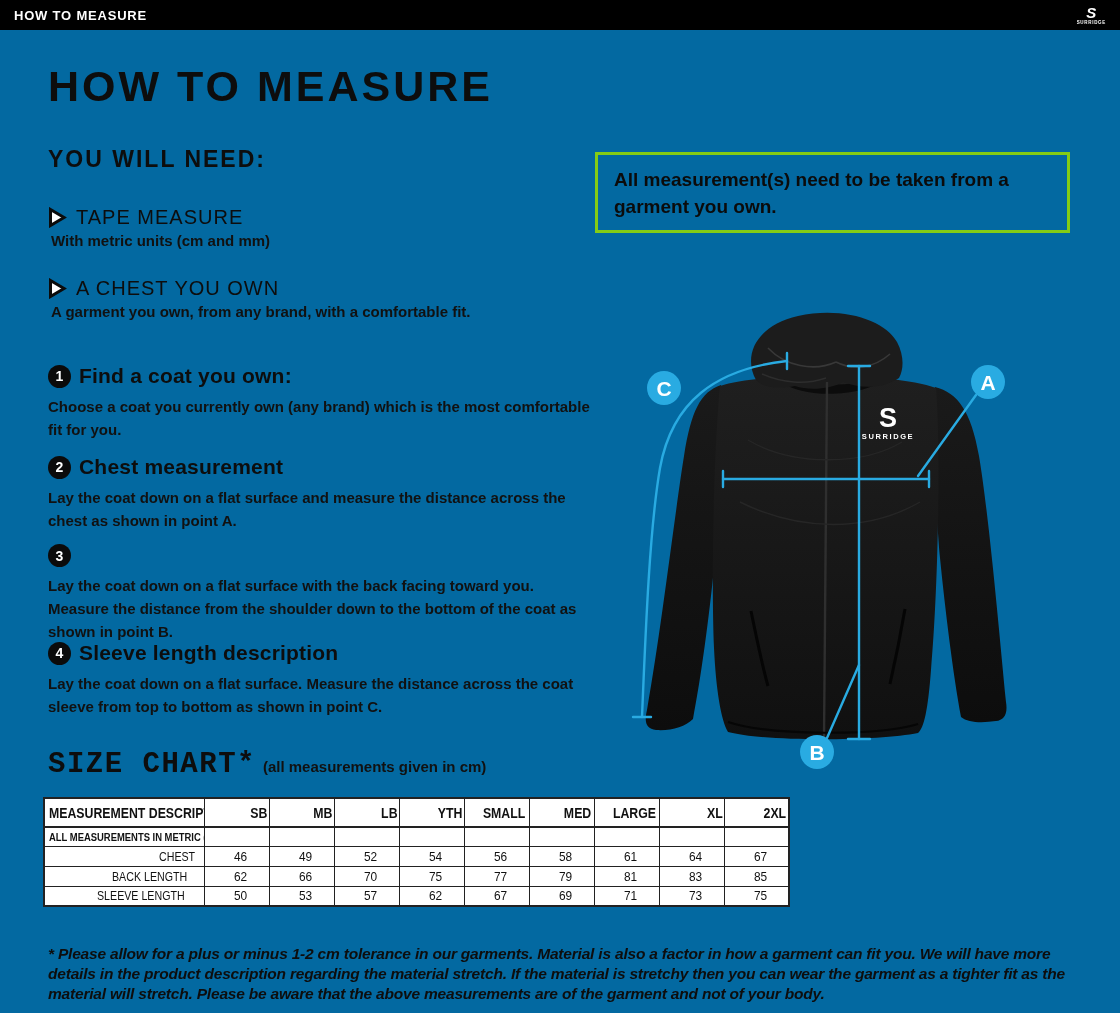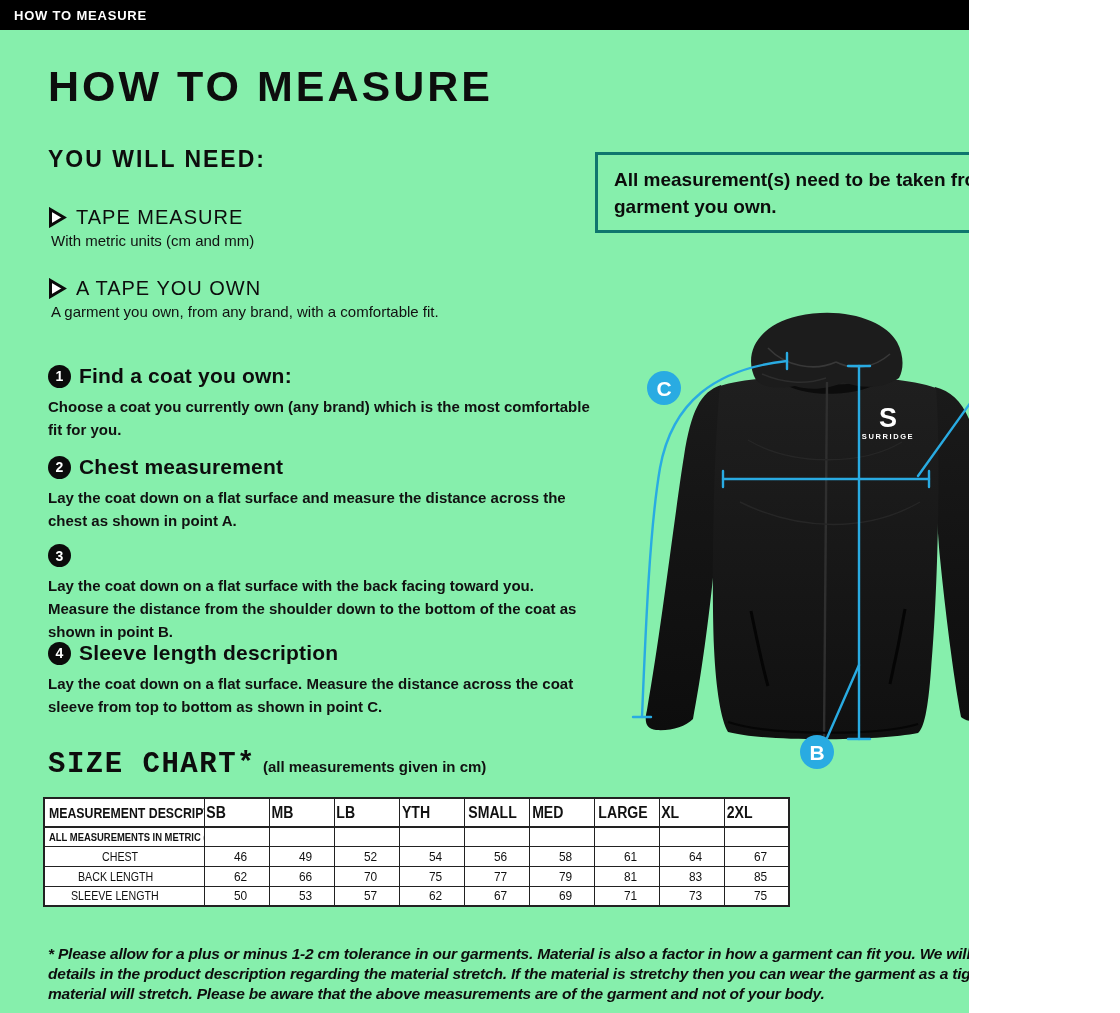--- a/index.html
+++ b/index.html
@@ -1,71 +1,71 @@
 <!DOCTYPE html>
 <html><head>
 <meta charset="utf-8">
 <style>
   * { margin:0; padding:0; box-sizing:border-box; }
   html,body { background:#ffffff; }
   body { font-family:"Liberation Sans","DejaVu Sans",sans-serif; color:#111; }
-  .page { position:relative; width:969px; height:1013px; background:#86efac; overflow:hidden; }
+  .page { position:relative; width:1120px; height:1013px; background:#0369a1; overflow:hidden; }
 
   
   .topbar { position:absolute; left:0; top:0; width:1120px; height:30px; background:#000;
             display:flex; align-items:center; justify-content:space-between; padding:0 10px 0 14px; }
   .topbar-title { color:#fff; font-size:13px; font-weight:800; letter-spacing:.8px; }
   .topbar-logo { display:flex; flex-direction:column; align-items:center; line-height:1; padding-right:4px; }
   .topbar-logo .s { color:#fff; font-size:15px; font-weight:900; font-style:italic; }
   .topbar-logo .nm { color:#fff; font-size:4.5px; font-weight:700; letter-spacing:.7px; margin-top:1px; }
 
   
   .h1 { position:absolute; left:48px; top:62px; font-size:43px; font-weight:800; letter-spacing:3px; color:#0d0d0d; }
   .h2 { position:absolute; left:48px; top:146px; font-size:23px; font-weight:800; letter-spacing:2px; color:#0d0d0d; }
 
   
   .need { position:absolute; left:48px; width:540px; }
   .need-1 { top:206px; } .need-2 { top:277px; }
   .need-head { display:flex; align-items:center; gap:9px; }
   .need-label { font-size:20px; font-weight:400; letter-spacing:1px; color:#0d0d0d; }
-  .need-desc { font-size:15px; font-weight:400; color:#111; margin-top:3px; margin-left:3px; }
+  .need-desc { font-size:15px; font-weight:700; color:#111; margin-top:3px; margin-left:3px; }
   .tri { width:19px; height:21px; flex:0 0 auto; }
 
   
   .step { position:absolute; left:48px; width:545px; }
   .step-1 { top:364px; } .step-2 { top:455px; } .step-3 { top:544px; } .step-4 { top:641px; }
   .step-head { display:flex; align-items:center; gap:8px; }
   .badge { width:23px; height:23px; border-radius:50%; background:#0b0b0b; color:#fff;
            display:flex; align-items:center; justify-content:center; font-size:14px; font-weight:800; flex:0 0 auto; }
   .step-title { font-size:21px; font-weight:800; color:#0d0d0d; letter-spacing:.2px; }
   .step-desc { font-size:15px; font-weight:700; line-height:23px; margin-top:7px; color:#111; }
 
   
-  .notice { position:absolute; left:595px; top:152px; width:475px; height:81px; border:3px solid #0f766e;
+  .notice { position:absolute; left:595px; top:152px; width:475px; height:81px; border:3px solid #84cc16;
             padding:11px 16px; font-size:19px; font-weight:800; line-height:27px; color:#0b0b0b;
             font-family:"Liberation Sans","DejaVu Sans",sans-serif; }
 
   
   .diagram { position:absolute; left:600px; top:290px; width:500px; height:500px; }
 
   
   .sc-head { position:absolute; left:48px; top:748px; display:flex; align-items:baseline; gap:7px; }
   .sc-title { font-size:29px; font-weight:800; letter-spacing:1.5px; color:#0d0d0d;font-family:Liberation Mono, monospace; }
   .sc-sub { font-size:15px; font-weight:700; color:#111; }
 
   table.size { position:absolute; left:43px; top:797px; width:747px; border-collapse:collapse;
                table-layout:fixed; background:#fff; }
   table.size col.c0 { width:160px; }
   table.size td, table.size th { border:1px solid #222; overflow:hidden; white-space:nowrap; }
   table.size { border:2px solid #222; }
-  tr.hdr th { height:29px; font-size:16px; font-weight:700; text-align:left; border-bottom:2px solid #222; }
+  tr.hdr th { height:29px; font-size:14px; font-weight:700; text-align:right; border-bottom:2px solid #222; }
   tr.hdr th.first { text-align:left; padding-left:4px; font-size:15px; }
   tr.metric td { height:19px; font-size:11.5px; font-weight:700; text-align:left; padding-left:4px; }
   tr.datarow td { height:20px; font-size:13.5px; font-weight:400; text-align:center; color:#111;padding-left:8px; }
-  tr.datarow td.first { text-align:center; padding-left:0; font-size:13px; }
+  tr.datarow td.first { text-align:right; padding-left:0; font-size:13px; }
   .cx  { display:inline-block; transform:scaleX(.82); transform-origin:0 50%; }
   .cxc { display:inline-block; transform:scaleX(.88); transform-origin:50% 50%; }
 
   
   .footnote { position:absolute; left:48px; top:944px; width:1038px; font-size:15.5px; font-weight:700;
               font-style:italic; line-height:20px; color:#0d0d0d; letter-spacing:-.2px; }
 </style>
 </head>
 <body>
 
@@ -89,21 +89,21 @@
       </svg>
       <span class="need-label">TAPE MEASURE</span>
     </div>
     <div class="need-desc">With metric units (cm and mm)</div>
   </div>
   <div class="need need-2">
     <div class="need-head">
       <svg class="tri" viewBox="0 0 19 21">
         <path d="M2.5,2.5 L16,10.5 L2.5,18.5 Z" fill="#fff" stroke="#0b0b0b" stroke-width="3" stroke-linejoin="miter"></path>
       </svg>
-      <span class="need-label">A TAPE YOU OWN</span>
+      <span class="need-label">A CHEST YOU OWN</span>
     </div>
     <div class="need-desc">A garment you own, from any brand, with a comfortable fit.</div>
   </div>
 
   <div class="step step-1">
     <div class="step-head">
       <span class="badge">1</span>
       <span class="step-title">Find a coat you own:</span>
     </div>
     <div class="step-desc">Choose a coat you currently own (any brand) which is the most comfortable fit for you.</div>

